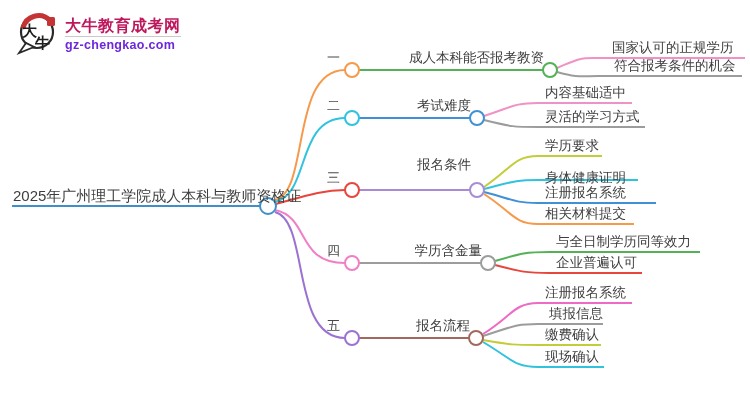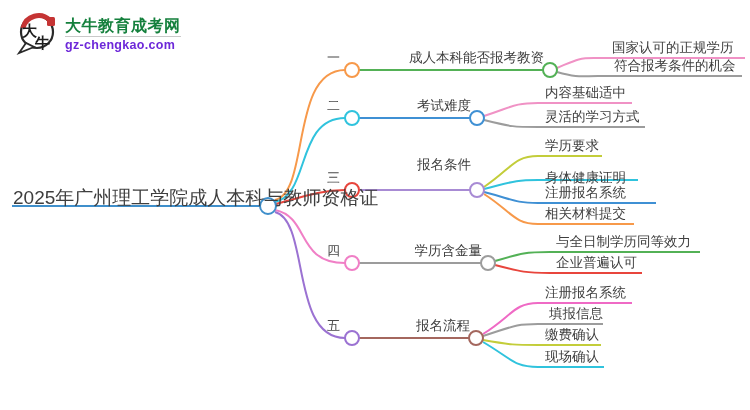--- a/index.html
+++ b/index.html
@@ -1,25 +1,25 @@
 <!DOCTYPE html>
 <html><head>
 <meta charset="utf-8">
 <style>
   html,body{margin:0;padding:0;background:#fff;}
   .canvas{position:relative;width:750px;height:410px;background:#ffffff;overflow:hidden;
           font-family:"Liberation Sans","DejaVu Sans",sans-serif;color:#3e3e3e;}
   svg.wires{position:absolute;left:0;top:0;}
   .node{position:absolute;font-size:13.5px;line-height:1;white-space:nowrap;color:#3e3e3e;}
-  .central{font-size:19px;}
+  .central{font-size:15px;}
   .topic{text-align:center;margin-left:40px;}
   .num{font-size:13px;color:#4a4a4a;}
   .logo{position:absolute;left:14px;top:10px;display:flex;align-items:center;gap:5px;}
   .logo-textcol{display:flex;flex-direction:column;}
-  .logo-name{font-size:16px;font-weight:bold;color:#15803d;letter-spacing:.5px;line-height:1.1;}
+  .logo-name{font-size:16px;font-weight:bold;color:#be185d;letter-spacing:.5px;line-height:1.1;}
   .logo-div{height:1px;background:#c9c9c9;margin:2px 0 2px 0;}
   .logo-domain{font-size:12.5px;font-weight:bold;color:#6d28d9;letter-spacing:.3px;line-height:1.1;}
 </style>
 </head>
 <body>
 
 <div class="canvas">
 
   <svg class="wires" width="750" height="410" viewBox="0 0 750 410">
 

